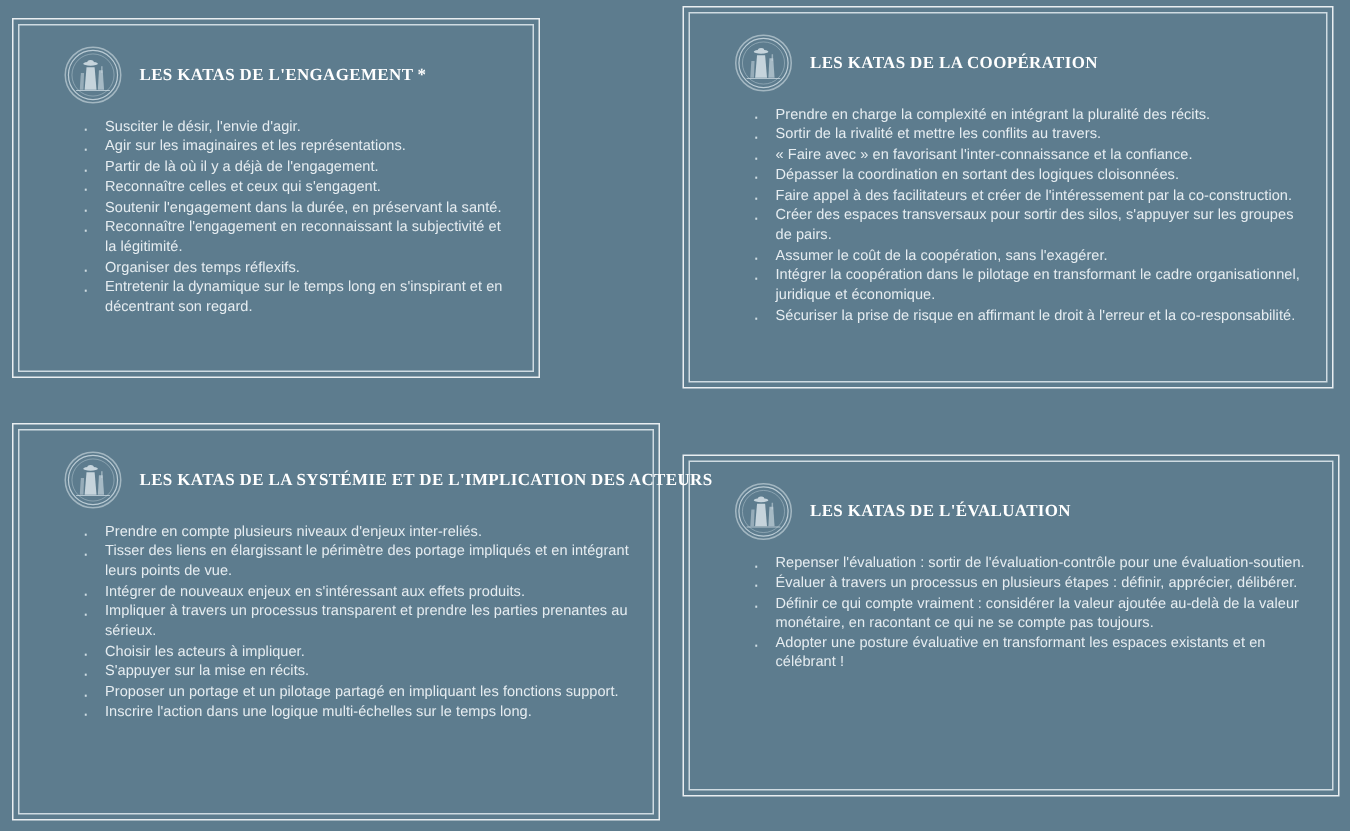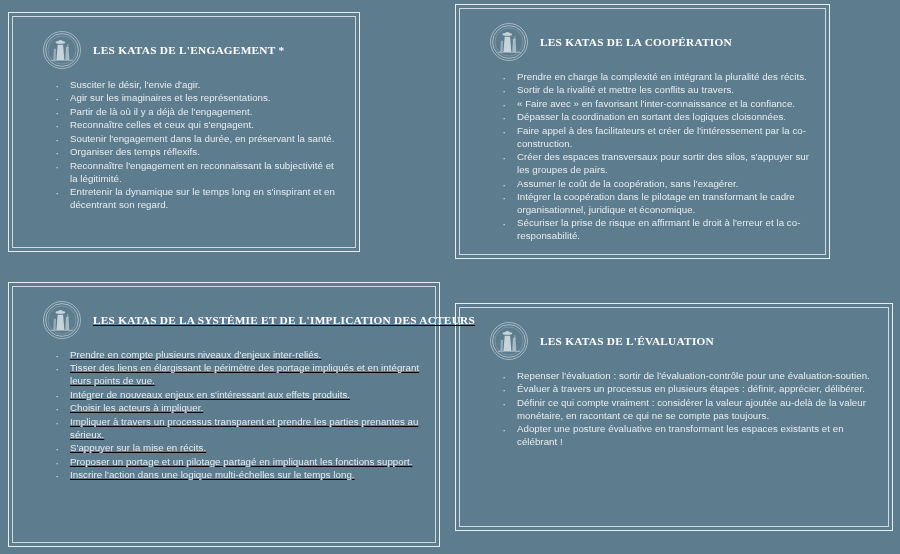--- a/index.html
+++ b/index.html
@@ -28,22 +28,22 @@
     background: transparent;
   }
   .panel::after {
     content: "";
     position: absolute;
     inset: 3px;
     border: 1px solid #cfdbe2;
     pointer-events: none;
   }
   .panel-engagement   { left: 8px;   top: 12px;  width: 352px; height: 240px; }
-  .panel-cooperation  { left: 455px; top: 4px;   width: 375px; height: 255px; }
-  .panel-systemie     { left: 8px;   top: 282px; width: 432px; height: 265px; text-decoration: underline; }
+  .panel-cooperation  { left: 455px; top: 4px;   width: 434px; height: 255px; }
+  .panel-systemie     { left: 8px;   top: 282px; width: 432px; height: 265px; }
   .panel-evaluation   { left: 455px; top: 303px; width: 438px; height: 228px; }
 
   .panel-inner {
     position: relative;
     z-index: 2;
     padding: 18px 18px 12px 18px;
     height: 100%;
     box-sizing: border-box;
   }
 
@@ -126,22 +126,22 @@
           </svg>
         </span>
         <h2 class="panel-title">LES KATAS DE L'ENGAGEMENT *</h2>
       </div>
       <ul class="kata-list">
         <li>Susciter le désir, l'envie d'agir.</li>
         <li>Agir sur les imaginaires et les représentations.</li>
         <li>Partir de là où il y a déjà de l'engagement.</li>
         <li>Reconnaître celles et ceux qui s'engagent.</li>
         <li>Soutenir l'engagement dans la durée, en préservant la santé.</li>
+        <li>Reconnaître l'engagement en reconnaissant la subjectivité et la légitimité.</li>
         <li>Organiser des temps réflexifs.</li>
-        <li>Reconnaître l'engagement en reconnaissant la subjectivité et la légitimité.</li>
         <li>Entretenir la dynamique sur le temps long en s'inspirant et en décentrant son regard.</li>
       </ul>
     </div>
   </section>
 
   <section class="panel panel-cooperation">
     <div class="panel-inner">
       <div class="panel-header">
         <span class="emblem">
           <svg viewBox="0 0 40 40" aria-hidden="true">
@@ -191,22 +191,22 @@
             </g>
             <path d="M7.5 31.5 L32.5 31.5" stroke="#e3edf2" stroke-width="0.8" opacity="0.7"></path>
           </svg>
         </span>
         <h2 class="panel-title">LES KATAS DE LA SYSTÉMIE ET DE L'IMPLICATION DES ACTEURS</h2>
       </div>
       <ul class="kata-list">
         <li>Prendre en compte plusieurs niveaux d'enjeux inter-reliés.</li>
         <li>Tisser des liens en élargissant le périmètre des portage impliqués et en intégrant leurs points de vue.</li>
         <li>Intégrer de nouveaux enjeux en s'intéressant aux effets produits.</li>
+        <li>Impliquer à travers un processus transparent et prendre les parties prenantes au sérieux.</li>
         <li>Choisir les acteurs à impliquer.</li>
-        <li>Impliquer à travers un processus transparent et prendre les parties prenantes au sérieux.</li>
         <li>S'appuyer sur la mise en récits.</li>
         <li>Proposer un portage et un pilotage partagé en impliquant les fonctions support.</li>
         <li>Inscrire l'action dans une logique multi-échelles sur le temps long.</li>
       </ul>
     </div>
   </section>
 
   <section class="panel panel-evaluation">
     <div class="panel-inner">
       <div class="panel-header">

